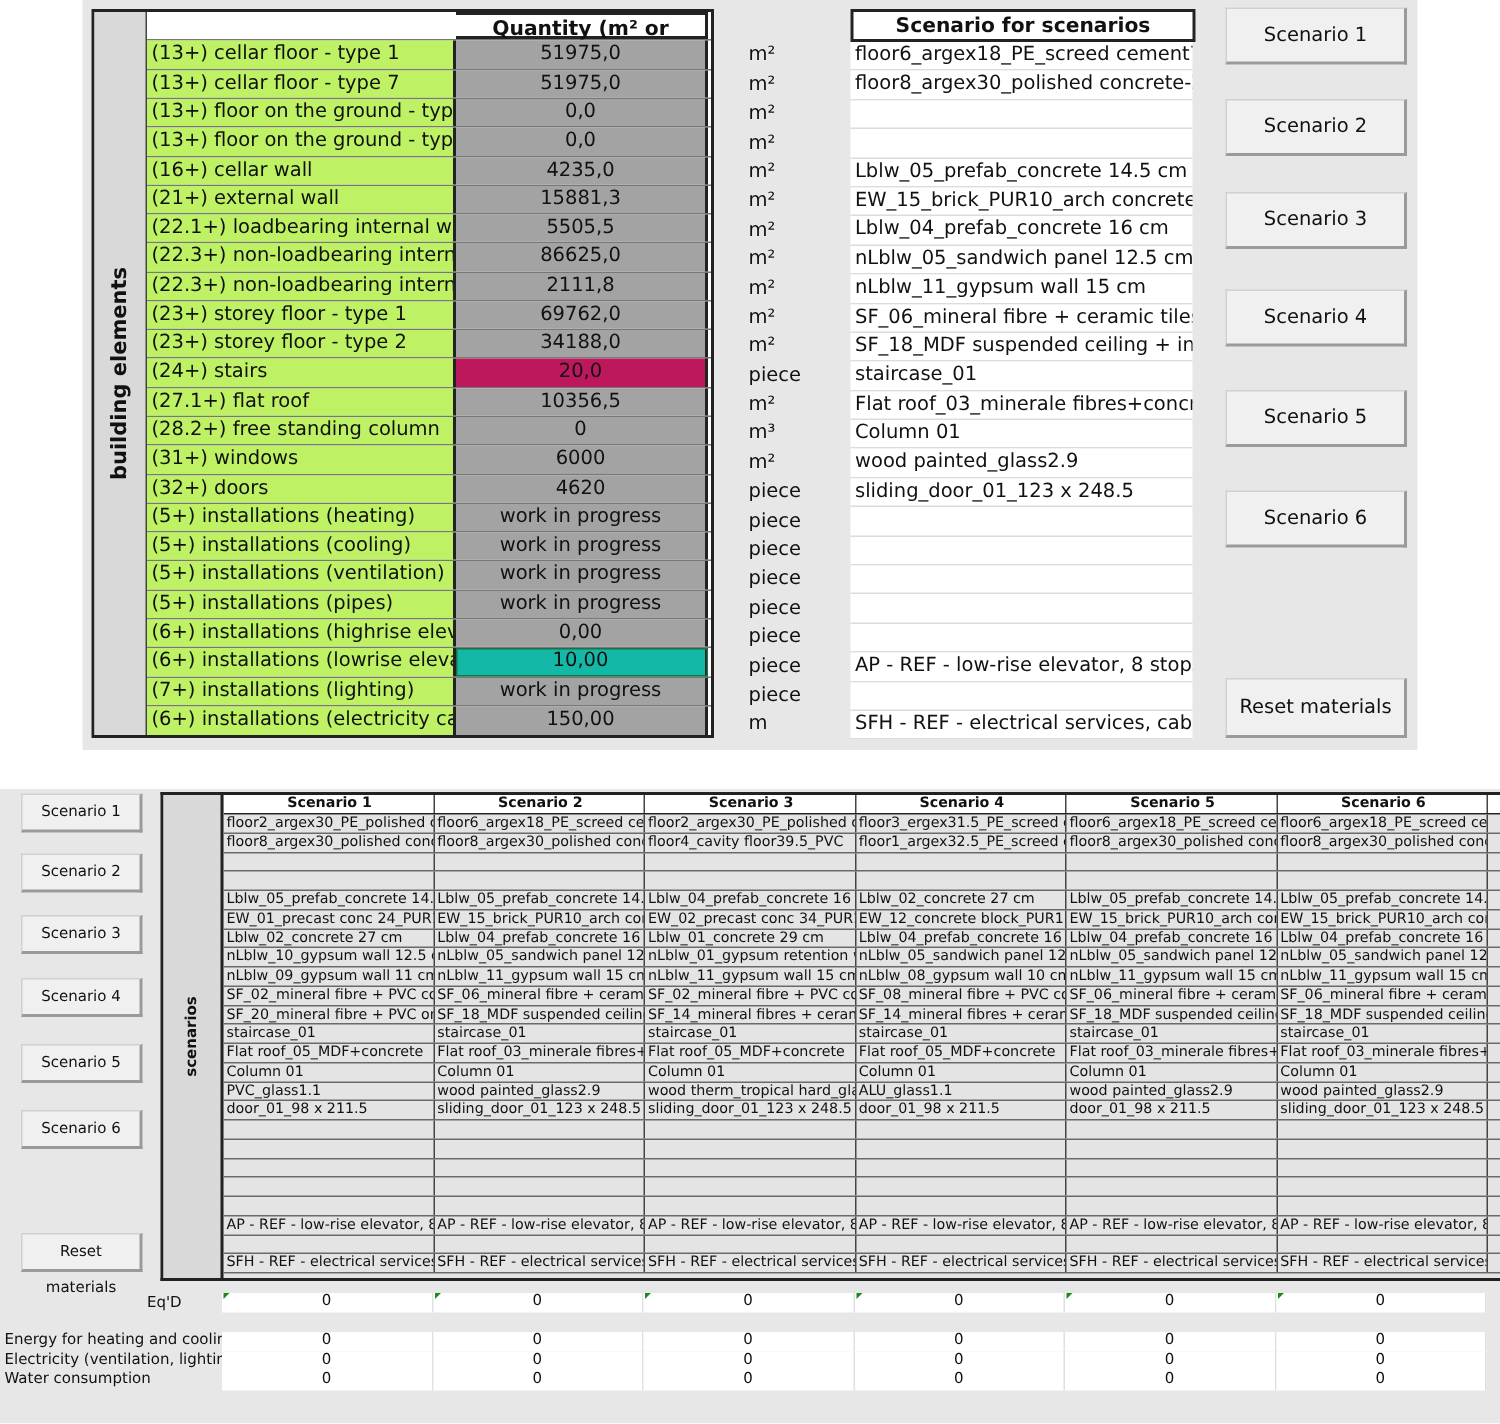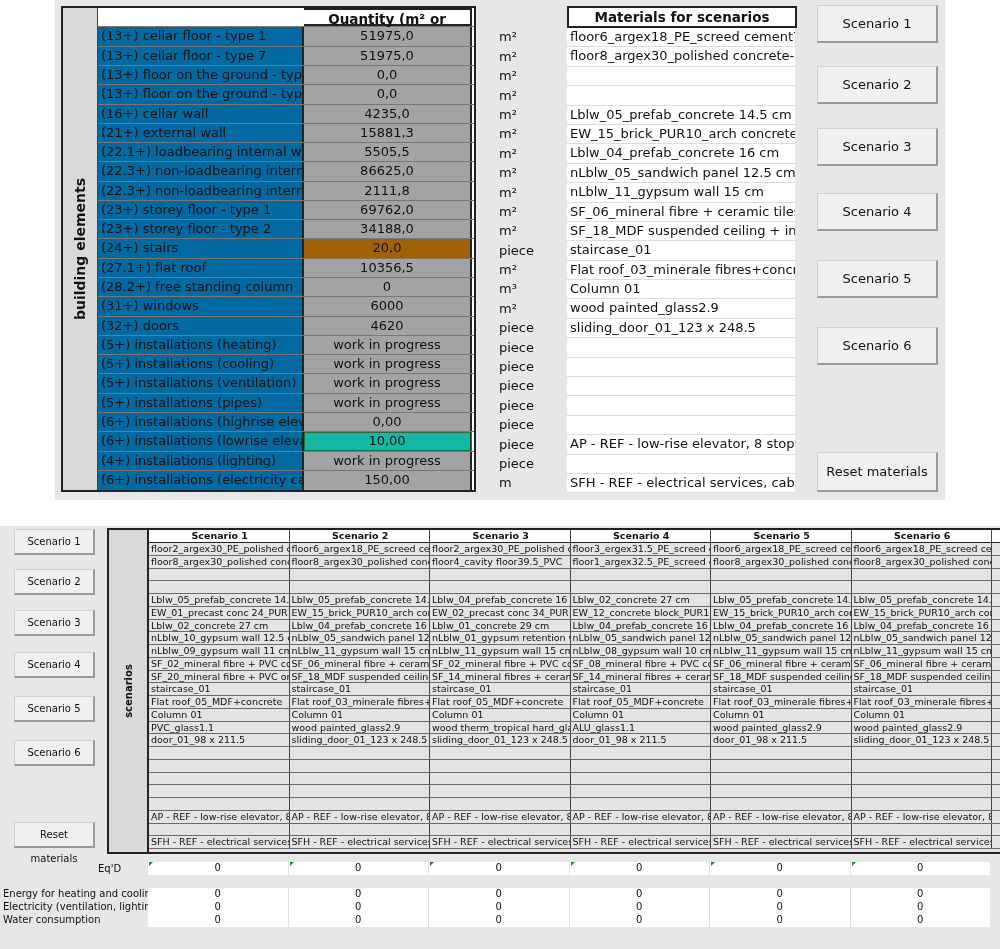--- a/index.html
+++ b/index.html
@@ -23,29 +23,29 @@
   }
   #be-sidebar .vlabel {
     position: absolute; left: 50%; top: 50%;
     transform: translate(-50%, -50%) rotate(-90deg);
     white-space: nowrap; font-weight: bold; font-size: 14px; color: #111;
   }
   #be-grid { flex: 1; display: flex; flex-direction: column; }
   .be-row { display: flex; height: 19.4px; border-bottom: 1px solid #777; }
   .be-row:last-child { border-bottom: none; }
   .be-name {
-    width: 206px; background: #0369a1; border-right: 2px solid #222;
+    width: 206px; background: #bef264; border-right: 2px solid #222;
     padding-left: 3px; font-size: 13px; line-height: 18px;
     white-space: nowrap; overflow: hidden;
   }
   .be-qty {
     width: 168px; background: #a3a3a3; text-align: center;
     font-size: 13px; line-height: 18px; border-right: 2px solid #222;
   }
-  .be-qty.white { background: #a16207; }
+  .be-qty.white { background: #be185d; }
   .be-qty.selected { outline: 1.5px solid #1e7145; outline-offset: -1px; background: #14b8a6; }
   .be-row.header .be-name { background: #dce6f1; font-weight: bold; font-size: 13.5px; margin-top: 25px; }
   .be-row.header .be-qty { background: #fff; font-weight: bold; font-size: 13.5px; border: 2px solid #222; border-left: none; }
   #be-units {
     position: absolute; left: 444px; top: 8px; width: 60px;
   }
   .unit { height: 19.4px; font-size: 13px; line-height: 19px; padding-left: 0px; white-space: nowrap; overflow: hidden; }
   #materials {
     position: absolute; left: 512px; top: 6px; width: 230px;
   }
@@ -201,21 +201,21 @@
         </div>
         <div class="be-row">
           <div class="be-name">(6+) installations (highrise elevator)</div>
           <div class="be-qty">0,00</div>
         </div>
         <div class="be-row">
           <div class="be-name">(6+) installations (lowrise elevator)</div>
           <div class="be-qty selected">10,00</div>
         </div>
         <div class="be-row">
-          <div class="be-name">(4+) installations (lighting)</div>
+          <div class="be-name">(7+) installations (lighting)</div>
           <div class="be-qty">work in progress</div>
         </div>
         <div class="be-row">
           <div class="be-name">(6+) installations (electricity cables)</div>
           <div class="be-qty">150,00</div>
         </div>
       </div>
   </div>
   <div id="be-units">
       <div class="unit"></div>
@@ -238,21 +238,21 @@
       <div class="unit">piece</div>
       <div class="unit">piece</div>
       <div class="unit">piece</div>
       <div class="unit">piece</div>
       <div class="unit">piece</div>
       <div class="unit">piece</div>
       <div class="unit">piece</div>
       <div class="unit">m</div>
     </div>
   <div id="materials">
-    <div class="mat-header">Materials for scenarios</div>
+    <div class="mat-header">Scenario for scenarios</div>
     <div id="mat-list">
         <div class="mat-cell">floor6_argex18_PE_screed cement7</div>
         <div class="mat-cell">floor8_argex30_polished concrete-2</div>
         <div class="mat-cell"></div>
         <div class="mat-cell"></div>
         <div class="mat-cell">Lblw_05_prefab_concrete 14.5 cm</div>
         <div class="mat-cell">EW_15_brick_PUR10_arch concrete</div>
         <div class="mat-cell">Lblw_04_prefab_concrete 16 cm</div>
         <div class="mat-cell">nLblw_05_sandwich panel 12.5 cm</div>
         <div class="mat-cell">nLblw_11_gypsum wall 15 cm</div>

